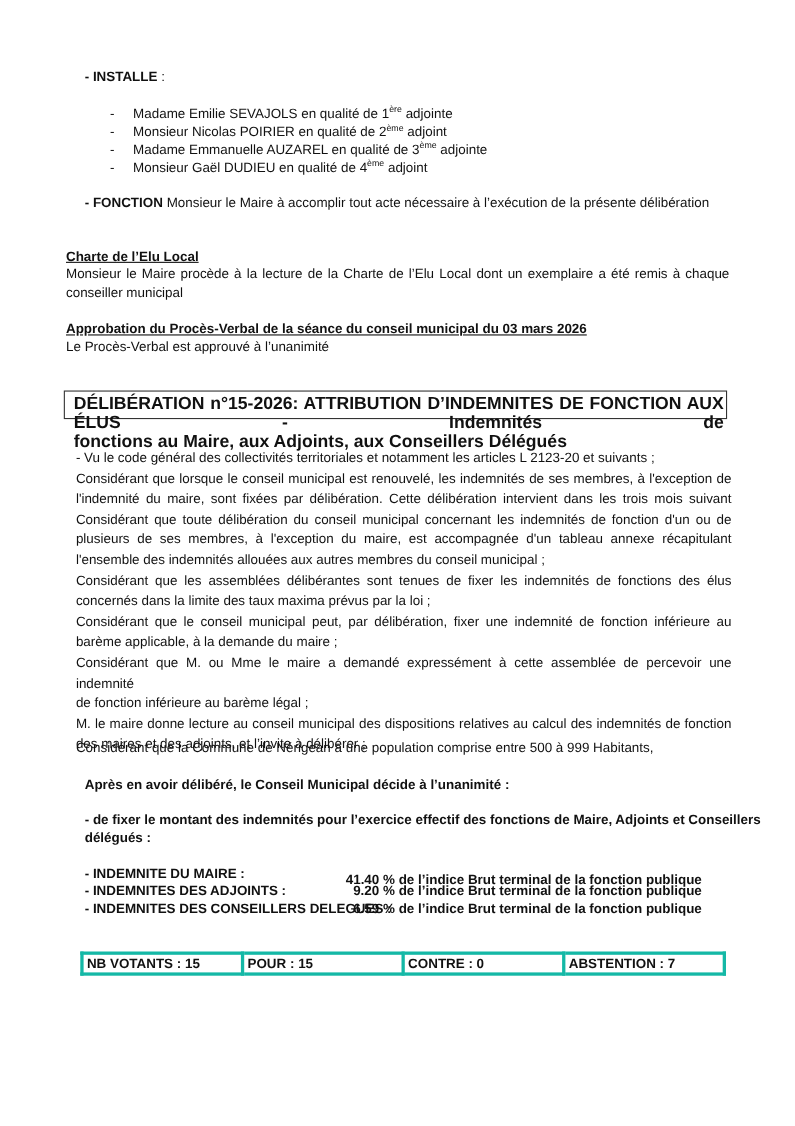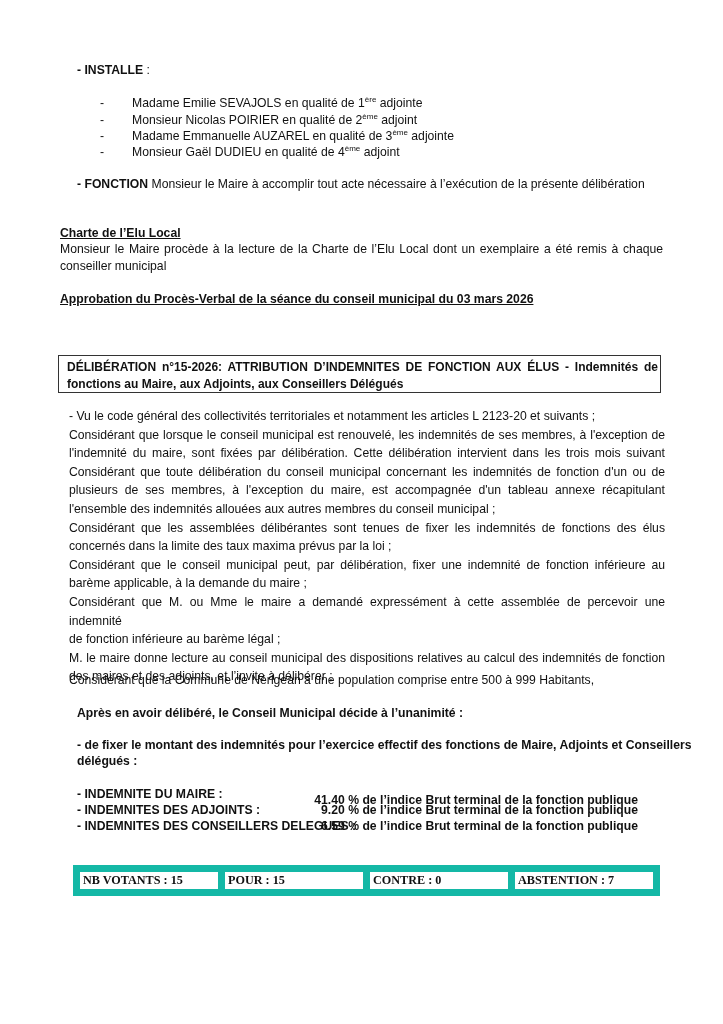--- a/index.html
+++ b/index.html
@@ -5,29 +5,29 @@
   html, body { margin:0; padding:0; background:#ffffff; }
   body { width:723px; height:1024px; position:relative; overflow:hidden;
          font-family:"Liberation Sans", "DejaVu Sans", sans-serif; color:#111; font-size:12.2px; }
   .page { position:absolute; left:0; top:0; width:723px; height:1024px; }
   .abs { position:absolute; white-space:nowrap; }
   .b { font-weight:bold; }
   .u { text-decoration:underline; }
   .just { text-align:justify; text-align-last:justify; white-space:nowrap; }
   sup { font-size:8px; line-height:0; vertical-align:super; }
   .dash { position:absolute; left:100px; }
-  .item-text { position:absolute; left:121px;margin-left:11px; }
-  .boxed { position:absolute; left:58px; top:355px; width:603px; height:38px; border:1px solid #333;
-           padding:3px 0 0 8px; box-sizing:border-box; font-weight:bold; font-size:12px; line-height:17px; }
+  .item-text { position:absolute; left:121px; }
+  .boxed { position:absolute; left:58px; top:355px; width:603px; height:26px; border:1px solid #333;
+           padding:3px 0 0 8px; box-sizing:border-box; font-weight:bold; font-size:16px; line-height:17px; }
   .boxed .line1 { display:block; text-align:justify; text-align-last:justify; padding-right:2px; }
   .para { position:absolute; left:69px; width:596px; line-height:18.6px; }
   .para .l { display:block; }
   .para .j { text-align:justify; text-align-last:justify; }
   table.votes { position:absolute; left:73px; top:865px; width:587px; border-collapse:collapse; font-weight:bold; font-size:12.2px; }
-  table.votes td { border:7px solid #14b8a6; padding:1px 3px; height:14px; width:25%;font-family:Liberation Serif, serif; }
+  table.votes td { border:3px solid #14b8a6; padding:1px 3px; height:14px; width:25%; }
 </style>
 </head>
 <body>
 
 <div class="page">
 
   <div class="abs" style="left:77px; top:63px;">
     <span class="b">- INSTALLE</span><span> :</span>
   </div>
 
@@ -52,20 +52,21 @@
 
   <div class="abs" style="left:77px; top:177px;">
     <span class="b">- FONCTION</span><span> Monsieur le Maire à accomplir tout acte nécessaire à l’exécution de la présente délibération</span>
   </div>
 
   <div class="abs b u" style="left:60px; top:226px;">Charte de l’Elu Local</div>
   <div class="abs just" style="left:60px; top:242px; width:603px;">Monsieur le Maire procède à la lecture de la Charte de l’Elu Local dont un exemplaire a été remis à chaque</div>
   <div class="abs" style="left:60px; top:259px;">conseiller municipal</div>
 
   <div class="abs b u" style="left:60px; top:292px;">Approbation du Procès-Verbal de la séance du conseil municipal du 03 mars 2026</div>
+  <div class="abs" style="left:60px; top:308px;">Le Procès-Verbal est approuvé à l’unanimité</div>
 
   <div class="boxed">
     <span class="line1">DÉLIBÉRATION n°15-2026: ATTRIBUTION D’INDEMNITES DE FONCTION AUX ÉLUS - Indemnités de</span>
     <span>fonctions au Maire, aux Adjoints, aux Conseillers Délégués</span>
   </div>
 
   <div class="para" style="top:407px;">
     <span class="l">- Vu le code général des collectivités territoriales et notamment les articles L 2123-20 et suivants ;</span>
     <span class="l j">Considérant que lorsque le conseil municipal est renouvelé, les indemnités de ses membres, à l'exception de</span>
     <span class="l j">l'indemnité du maire, sont fixées par délibération. Cette délibération intervient dans les trois mois suivant</span>

